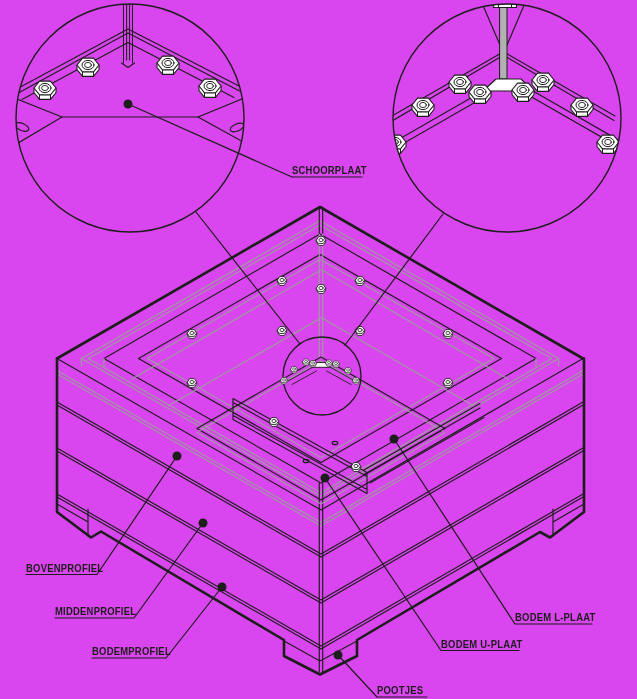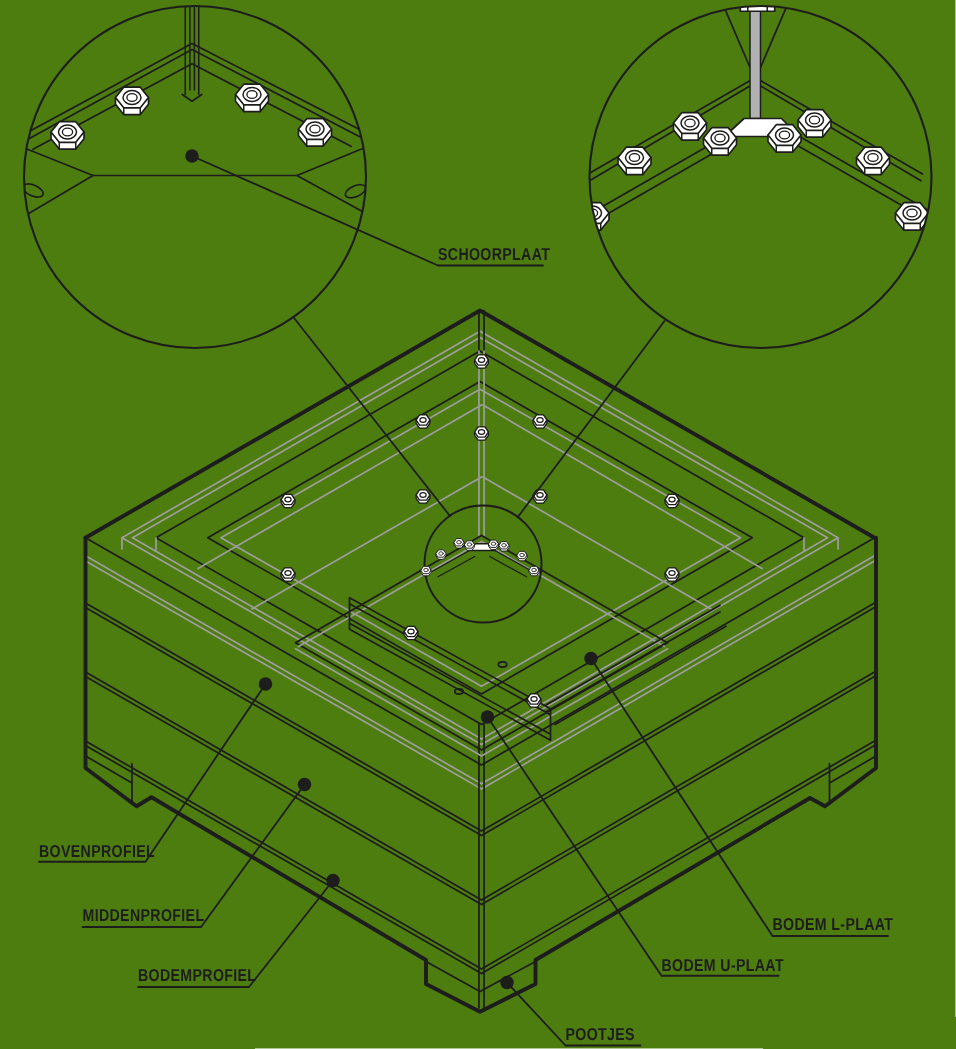--- a/index.html
+++ b/index.html
@@ -1,16 +1,16 @@
 <!DOCTYPE html>
 <html><head>
 <meta charset="utf-8">
 <style>
   html,body{margin:0;padding:0;background:#ffffff;}
-  #stage{position:relative;width:637px;height:699px;background:#4d7c0f;overflow:hidden;
+  #stage{position:relative;width:637px;height:699px;background:#d946ef;overflow:hidden;
          font-family:"Liberation Sans",sans-serif;}
   #drawing{position:absolute;left:0;top:0;}
   .lbl{position:absolute;font-size:11.5px;font-weight:bold;color:#1d1d1b;line-height:12px;
        white-space:nowrap;transform:scaleX(0.82);transform-origin:left bottom;
        letter-spacing:0.3px;}
 </style>
 </head>
 <body>
 
 <div id="stage">

